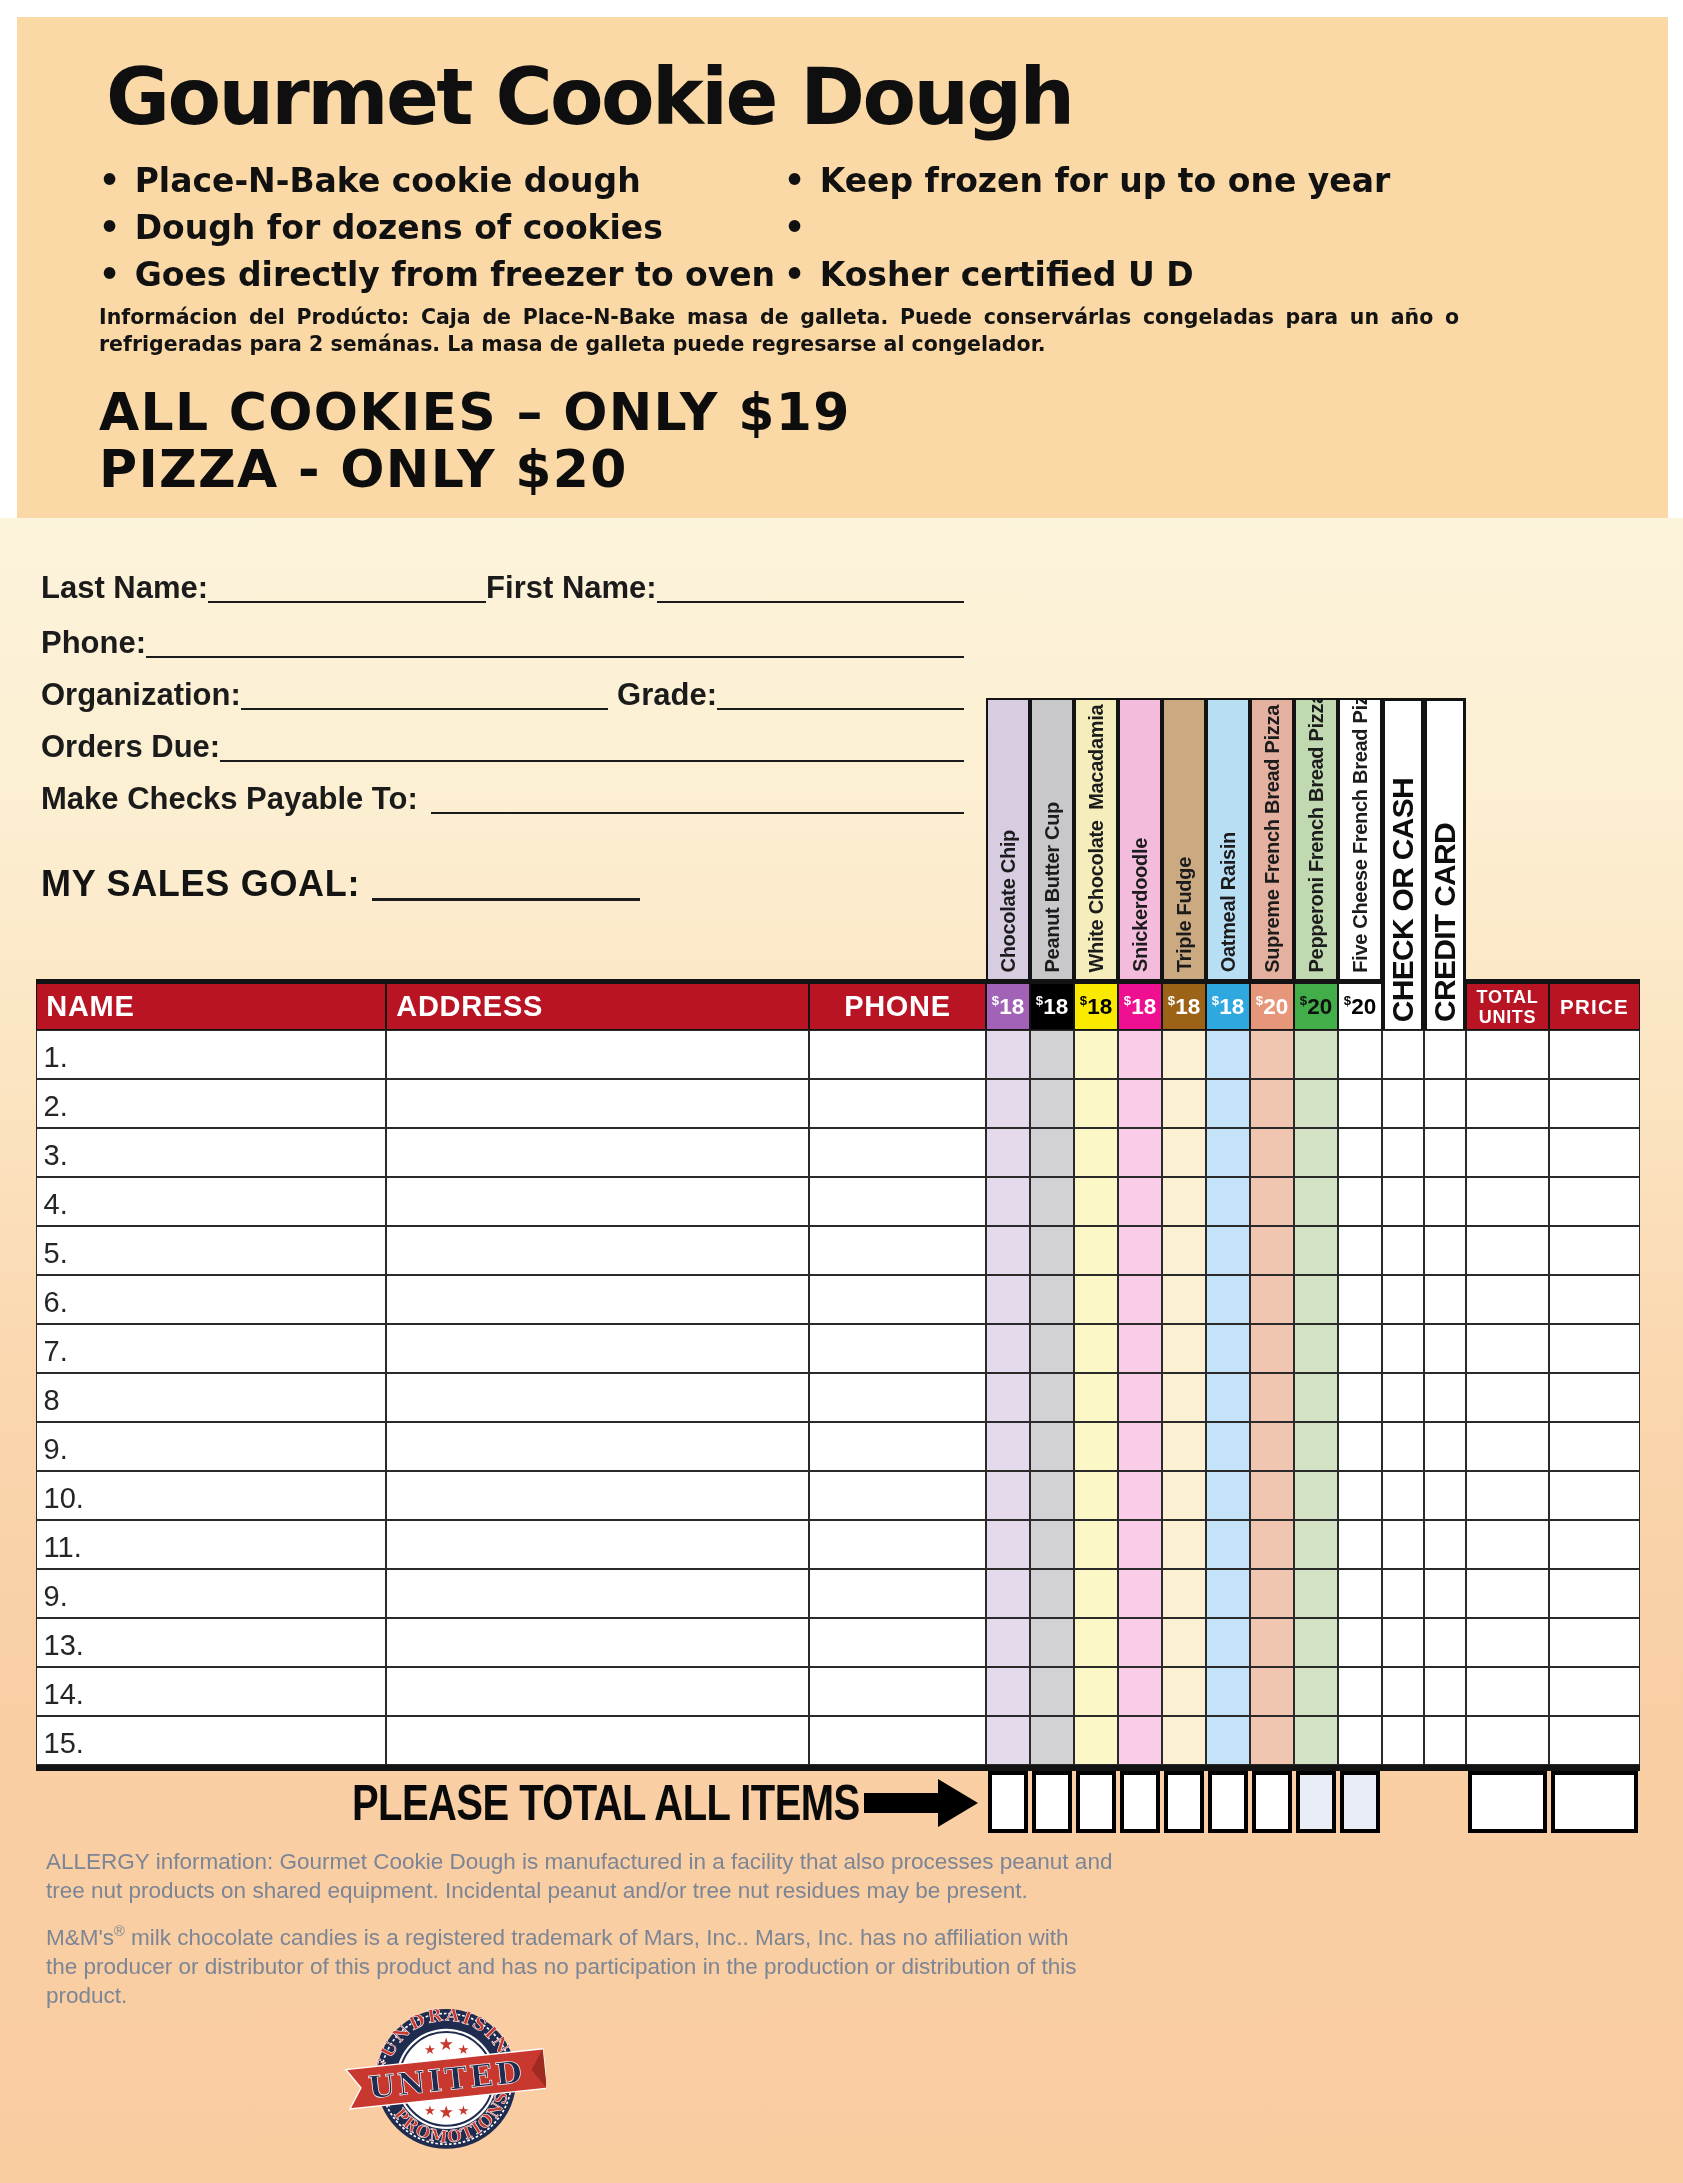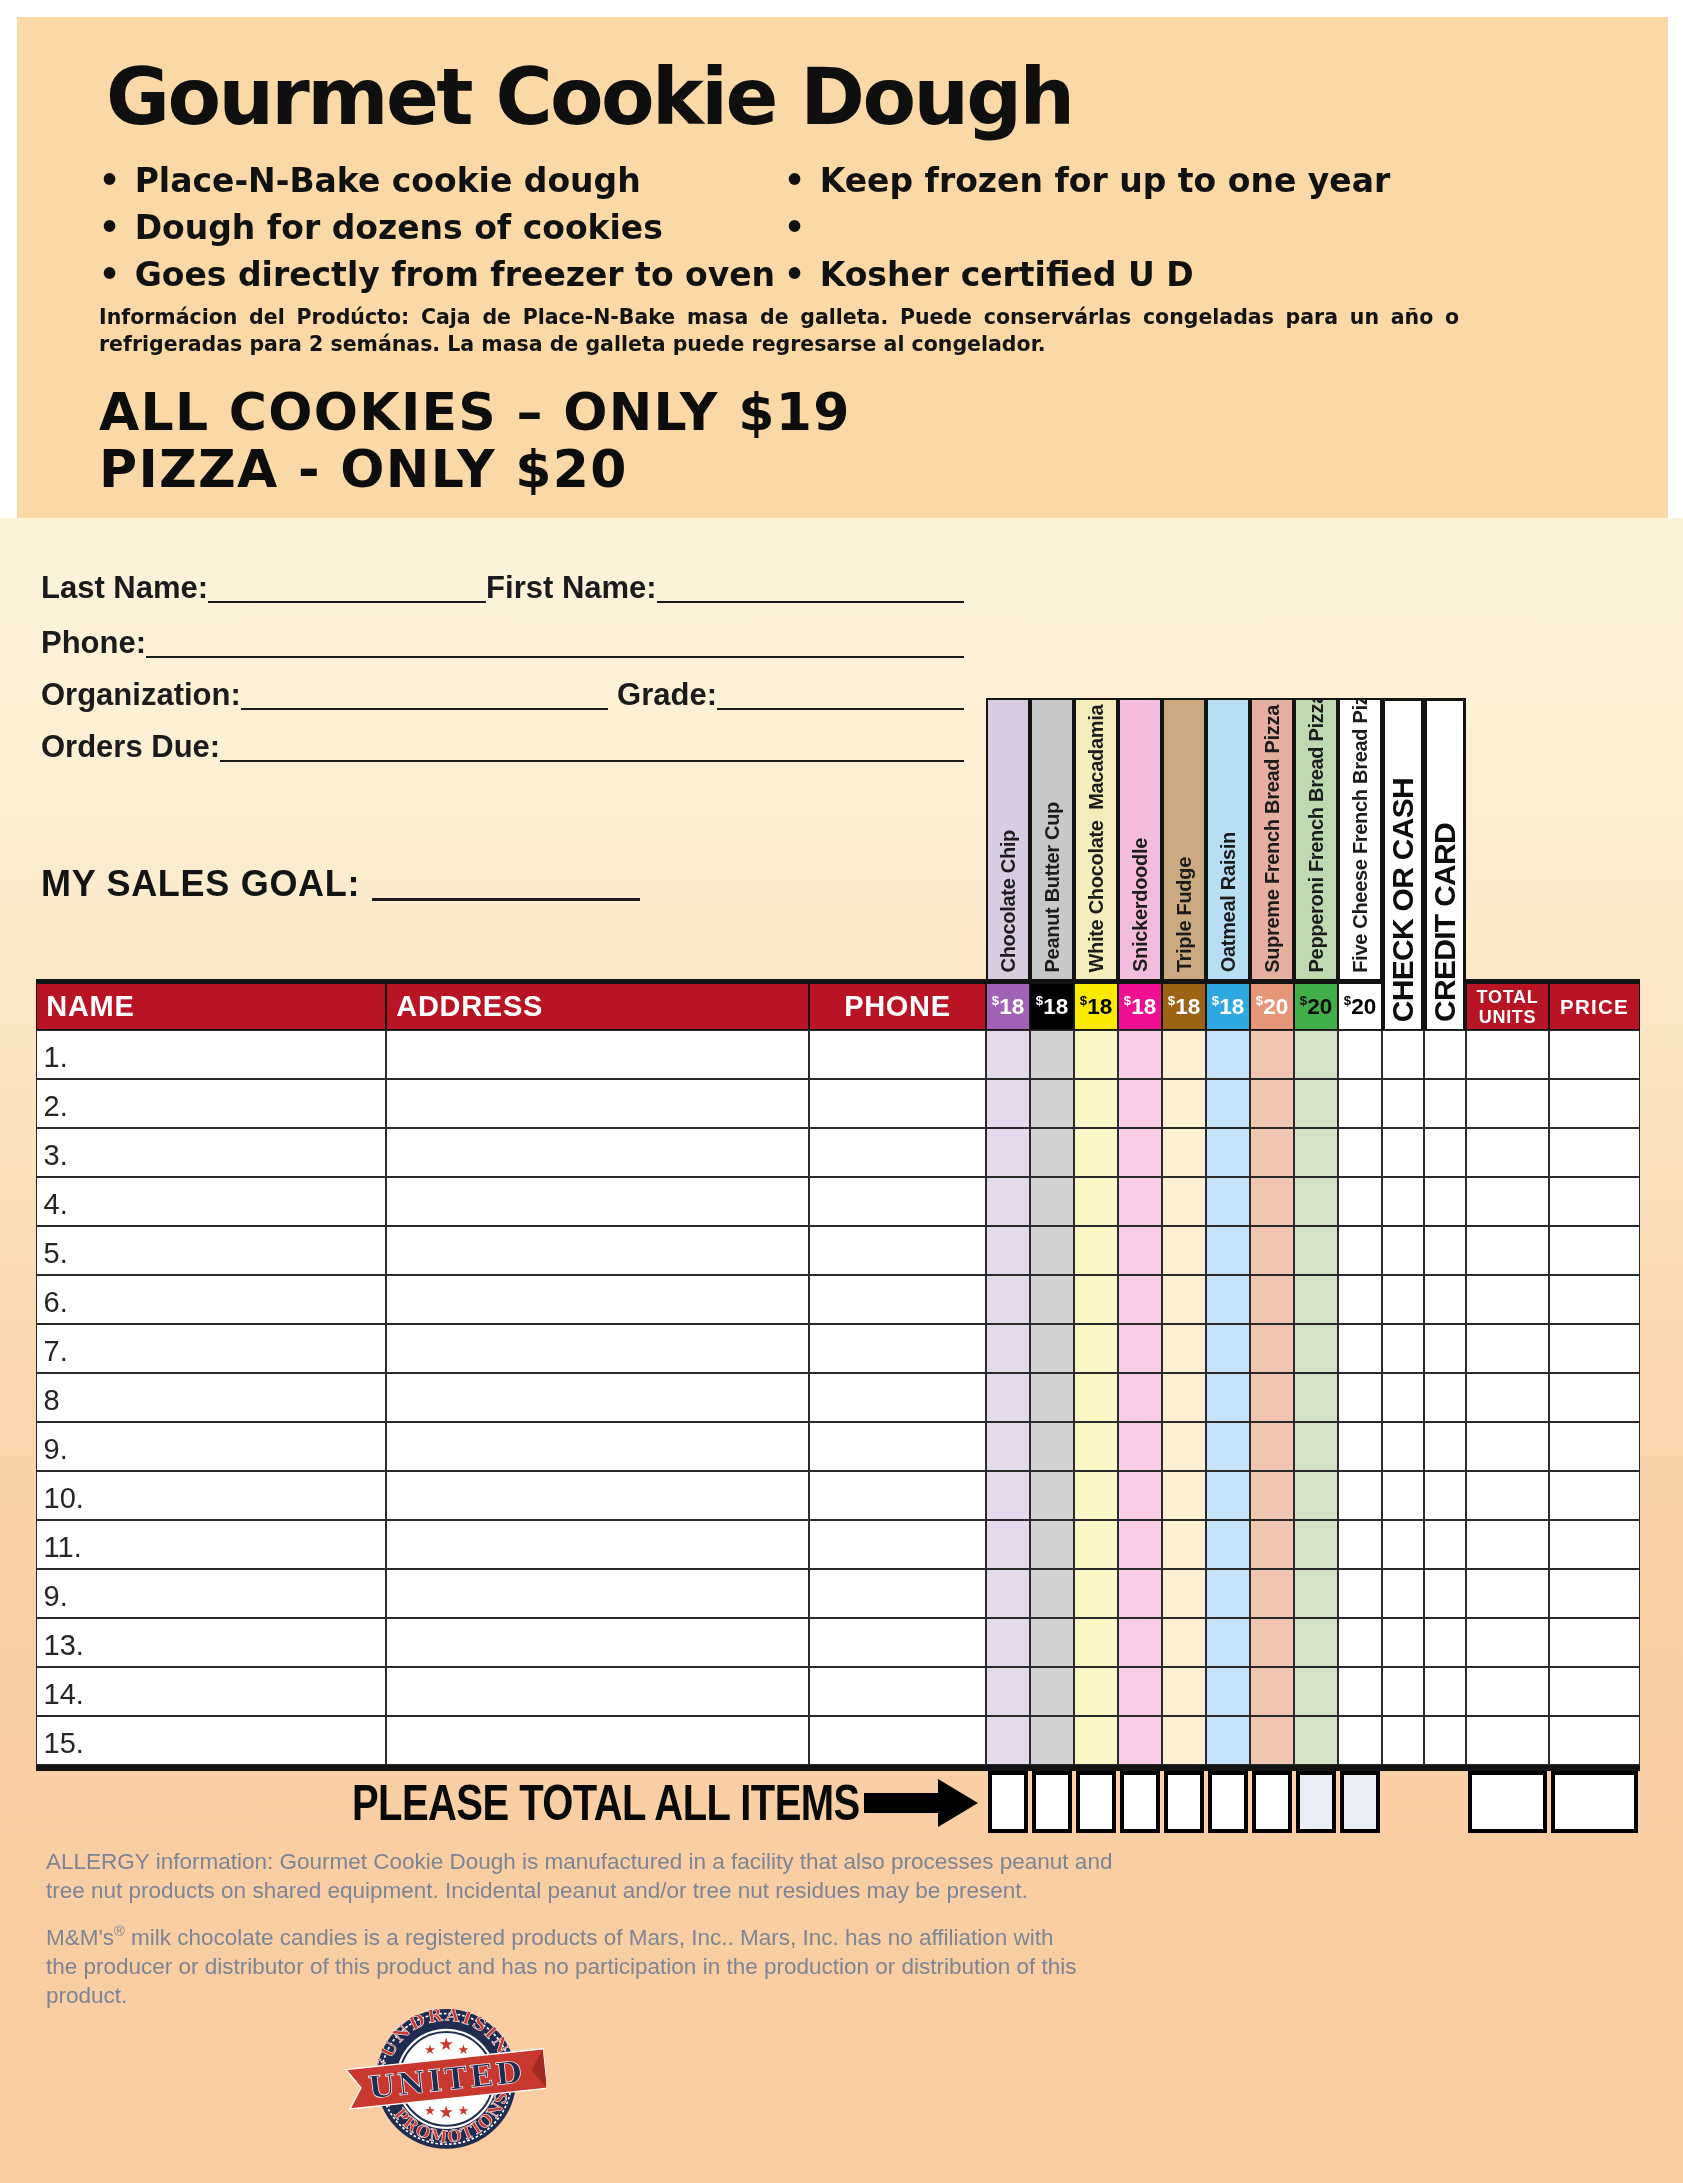--- a/index.html
+++ b/index.html
@@ -133,20 +133,24 @@
   <div class="frow" style="top:677px;">
     <span class="lbl">Organization:</span>
     <div class="fline" style="width:367px;"></div>
     <span class="lbl" style="margin-left:9.3px;">Grade:</span>
     <div class="fline grow"></div>
   </div>
   <div class="frow" style="top:729px;">
     <span class="lbl">Orders Due:</span>
     <div class="fline grow"></div>
   </div>
+  <div class="frow" style="top:781px;">
+    <span class="lbl">Make Checks Payable To:</span>
+    <div class="fline grow" style="margin-left:13.2px;"></div>
+  </div>
   <div class="goal">
     <span class="lbl">MY SALES GOAL:</span>
     <div class="fline" style="width:268px;margin-left:12px;"></div>
   </div>
 
   <div class="grid" id="grid">
     <div class="rhdr" style="grid-area: 2 / 1; background: rgb(185, 20, 35);">NAME</div>
     <div class="rhdr" style="grid-area: 2 / 2; background: rgb(185, 20, 35);">ADDRESS</div>
     <div class="rhdr center" style="grid-area: 2 / 3; background: rgb(185, 20, 35);">PHONE</div>
     <div class="rhdr center small" style="grid-area: 2 / 15; background: rgb(185, 20, 35);">TOTAL UNITS</div>
@@ -505,21 +509,21 @@
       <div class="tbox" style="grid-area: 19 / 8;"></div>
       <div class="tbox" style="grid-area: 19 / 9;"></div>
       <div class="tbox" style="grid-area: 19 / 10;"></div>
       <div class="tbox" style="grid-area: 19 / 11; background: rgb(233, 237, 245);"></div>
       <div class="tbox" style="grid-area: 19 / 12; background: rgb(233, 237, 245);"></div>
       <div class="tbox" style="grid-area: 19 / 15;"></div>
       <div class="tbox" style="grid-area: 19 / 16;"></div>
     </div>
 
   <div class="note note1"><span>ALLERGY information: Gourmet Cookie Dough is manufactured in a facility that also processes peanut and tree nut products on shared equipment. Incidental peanut and/or tree nut residues may be present.</span></div>
-  <div class="note note2"><span>M&amp;M's</span><sup>®</sup><span> milk chocolate candies is a registered products of Mars, Inc.. Mars, Inc. has no affiliation with the producer or distributor of this product and has no participation in the production or distribution of this product.</span></div>
+  <div class="note note2"><span>M&amp;M's</span><sup>®</sup><span> milk chocolate candies is a registered trademark of Mars, Inc.. Mars, Inc. has no affiliation with the producer or distributor of this product and has no participation in the production or distribution of this product.</span></div>
 
   <svg class="logo" width="202" height="173" viewBox="0 0 306 262">
     <circle cx="155" cy="124" r="106" fill="#1F2C50"></circle>
     <circle cx="155" cy="124" r="99" fill="none" stroke="#FFFFFF" stroke-width="2.5" stroke-dasharray="4 3"></circle>
     <circle cx="155" cy="124" r="76" fill="#FFFFFF"></circle>
     <circle cx="155" cy="124" r="71" fill="none" stroke="#1F2C50" stroke-width="3"></circle>
     <defs>
       <path id="arcTop" d="M 67 124 A 88 88 0 0 1 243 124"></path>
       <path id="arcBot" d="M 59 124 A 96 96 0 0 0 251 124"></path>
     </defs>

